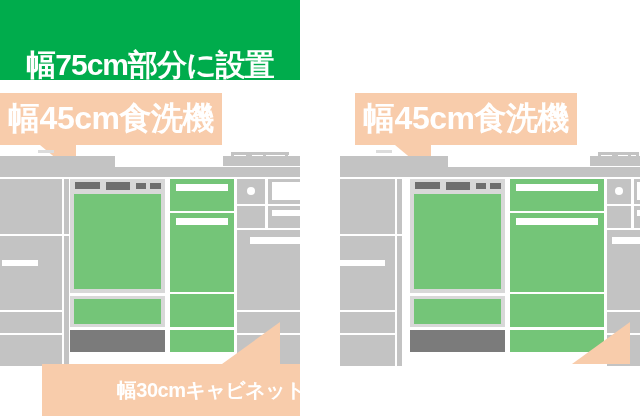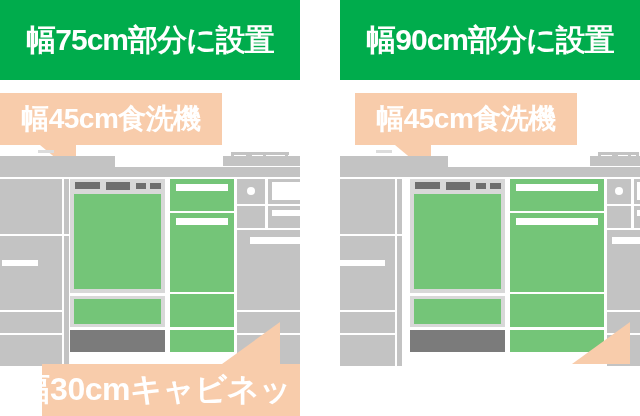--- a/index.html
+++ b/index.html
@@ -13,50 +13,51 @@
 
   
   .panel{position:absolute;top:0;width:300px;height:416px;}
   #panel-left{left:0;}
   #panel-right{left:340px;}
 
   
   .hdr{
     position:absolute;left:0;top:0;width:300px;height:80px;
     background:#00ac4c;
-    display:flex;align-items:center;justify-content:center;
+    display:flex;align-items:flex-end;justify-content:center;
   }
   .hdr-text{
     color:#ffffff;font-size:30px;font-weight:bold;
     letter-spacing:-1px;white-space:nowrap;line-height:1;
   }
 
   
   .callout-top{position:absolute;left:0;top:93px;width:222px;height:52px;background:#f8ccab;}
   #panel-right .callout-top{left:15px;width:222px;}
   .callout-top-text{
     position:absolute;left:0;top:0;width:100%;height:100%;
     display:flex;align-items:center;justify-content:center;
-    color:#ffffff;font-size:28px;font-weight:bold;letter-spacing:-0.5px;
+    color:#ffffff;font-size:32px;font-weight:bold;letter-spacing:-0.5px;
     white-space:nowrap;
   }
   .tail-top{
     position:absolute;width:0;height:0;
     border-style:solid;
   }
   #tail-top-l{left:40px;top:145px;border-width:30px 0 0 36px;border-color:#f8ccab transparent transparent transparent;}
   #tail-top-r{left:55px;top:145px;border-width:30px 0 0 36px;border-color:#f8ccab transparent transparent transparent;}
 
   
   .callout-bot{position:absolute;left:42px;top:364px;width:258px;height:52px;background:#f8ccab;}
   .callout-bot-text{
     position:absolute;left:0;top:0;width:100%;height:100%;
     display:flex;align-items:center;justify-content:center;
-    color:#ffffff;font-size:32px;font-weight:bold;letter-spacing:-0.5px;
+    color:#ffffff;font-size:20px;font-weight:bold;letter-spacing:-0.5px;
     white-space:nowrap;
+    padding-left:40px;
   }
   .tail-bot{
     position:absolute;width:0;height:0;border-style:solid;
   }
   #tail-bot-l{left:222px;top:322px;border-width:0 0 42px 58px;border-color:transparent transparent #f8ccab transparent;}
   #tail-bot-r{left:232px;top:322px;border-width:0 0 42px 58px;border-color:transparent transparent #f8ccab transparent;}
 
   
   .kitchen{position:absolute;left:0;top:150px;width:300px;height:220px;}
   .pc{position:absolute;}           
@@ -217,23 +218,20 @@
     </div>
 
     <div class="tail-bot" id="tail-bot-l"></div>
     <div class="callout-bot">
       <span class="callout-bot-text">幅30cmキャビネット</span>
     </div>
   </div>
 
   <div class="panel" id="panel-right">
 
-    <div class="hdr">
-      <span class="hdr-text">幅90cm部分に設置</span>
-    </div>
 
     <div class="callout-top">
       <span class="callout-top-text">幅45cm食洗機</span>
     </div>
     <div class="tail-top" id="tail-top-r"></div>
 
     <div class="kitchen">
       <div class="pc faucet"></div>
       <div class="pc grate-top"></div>
       <div class="pc grate-n1"></div>

